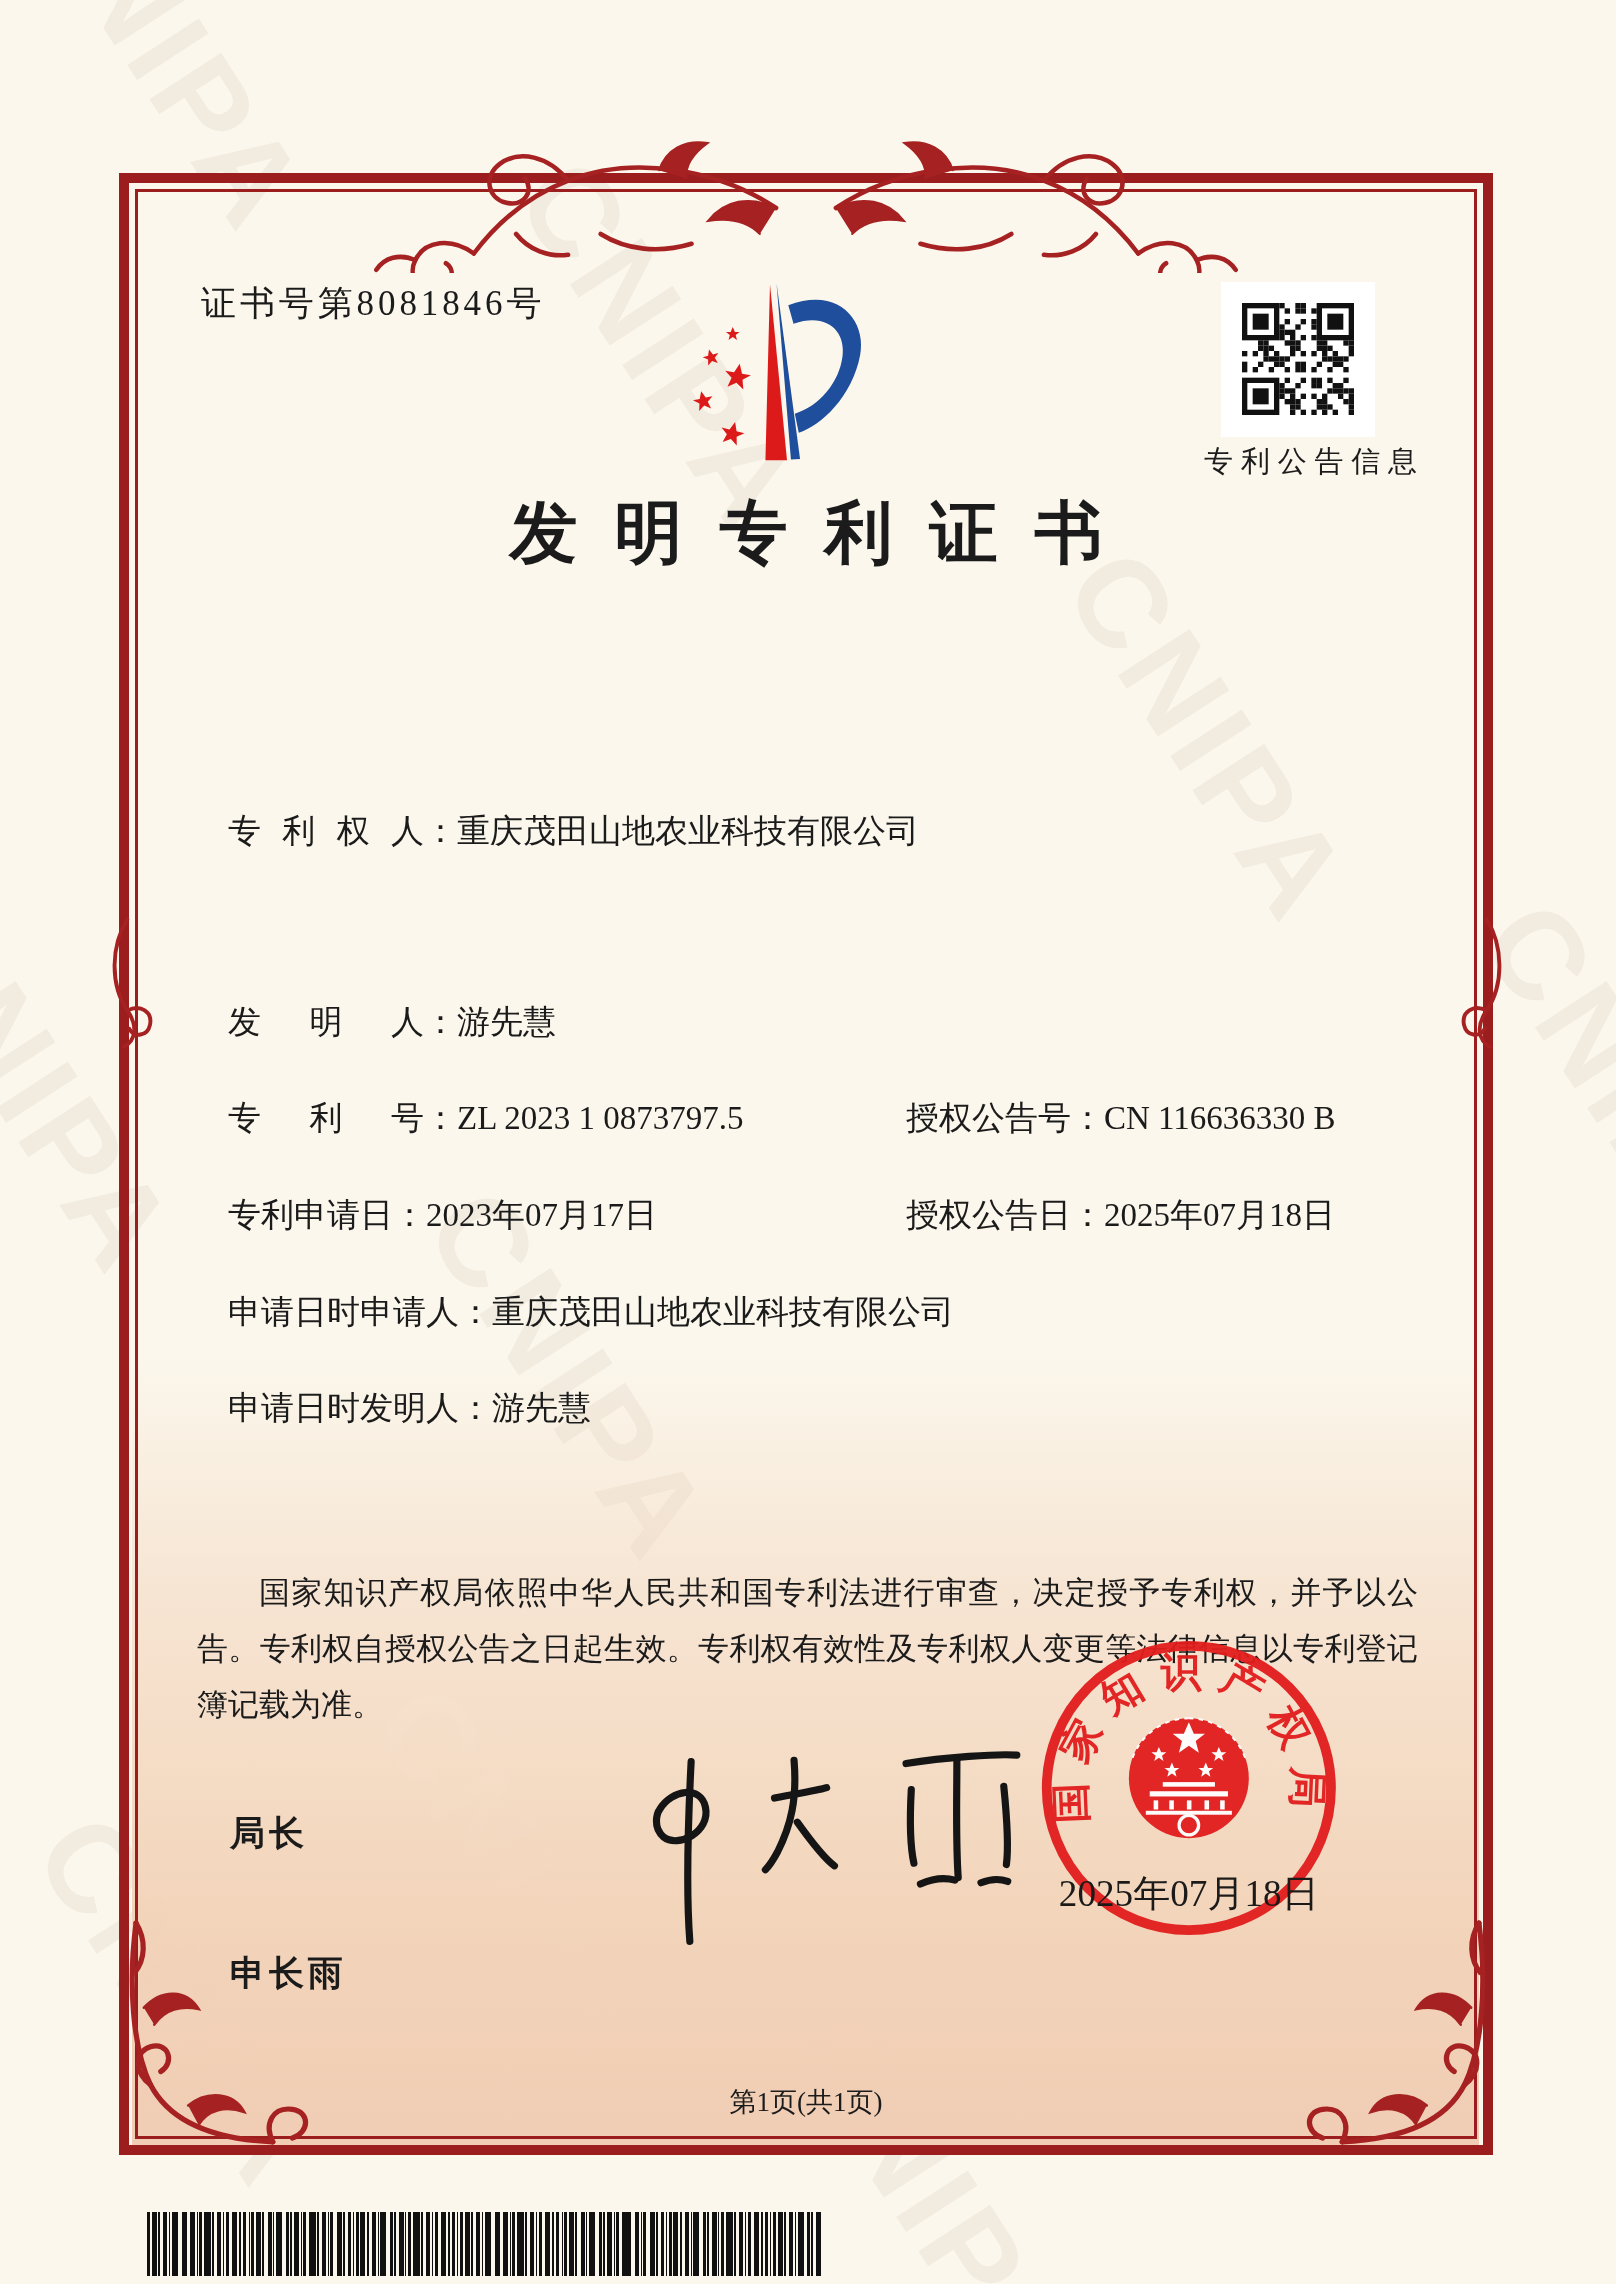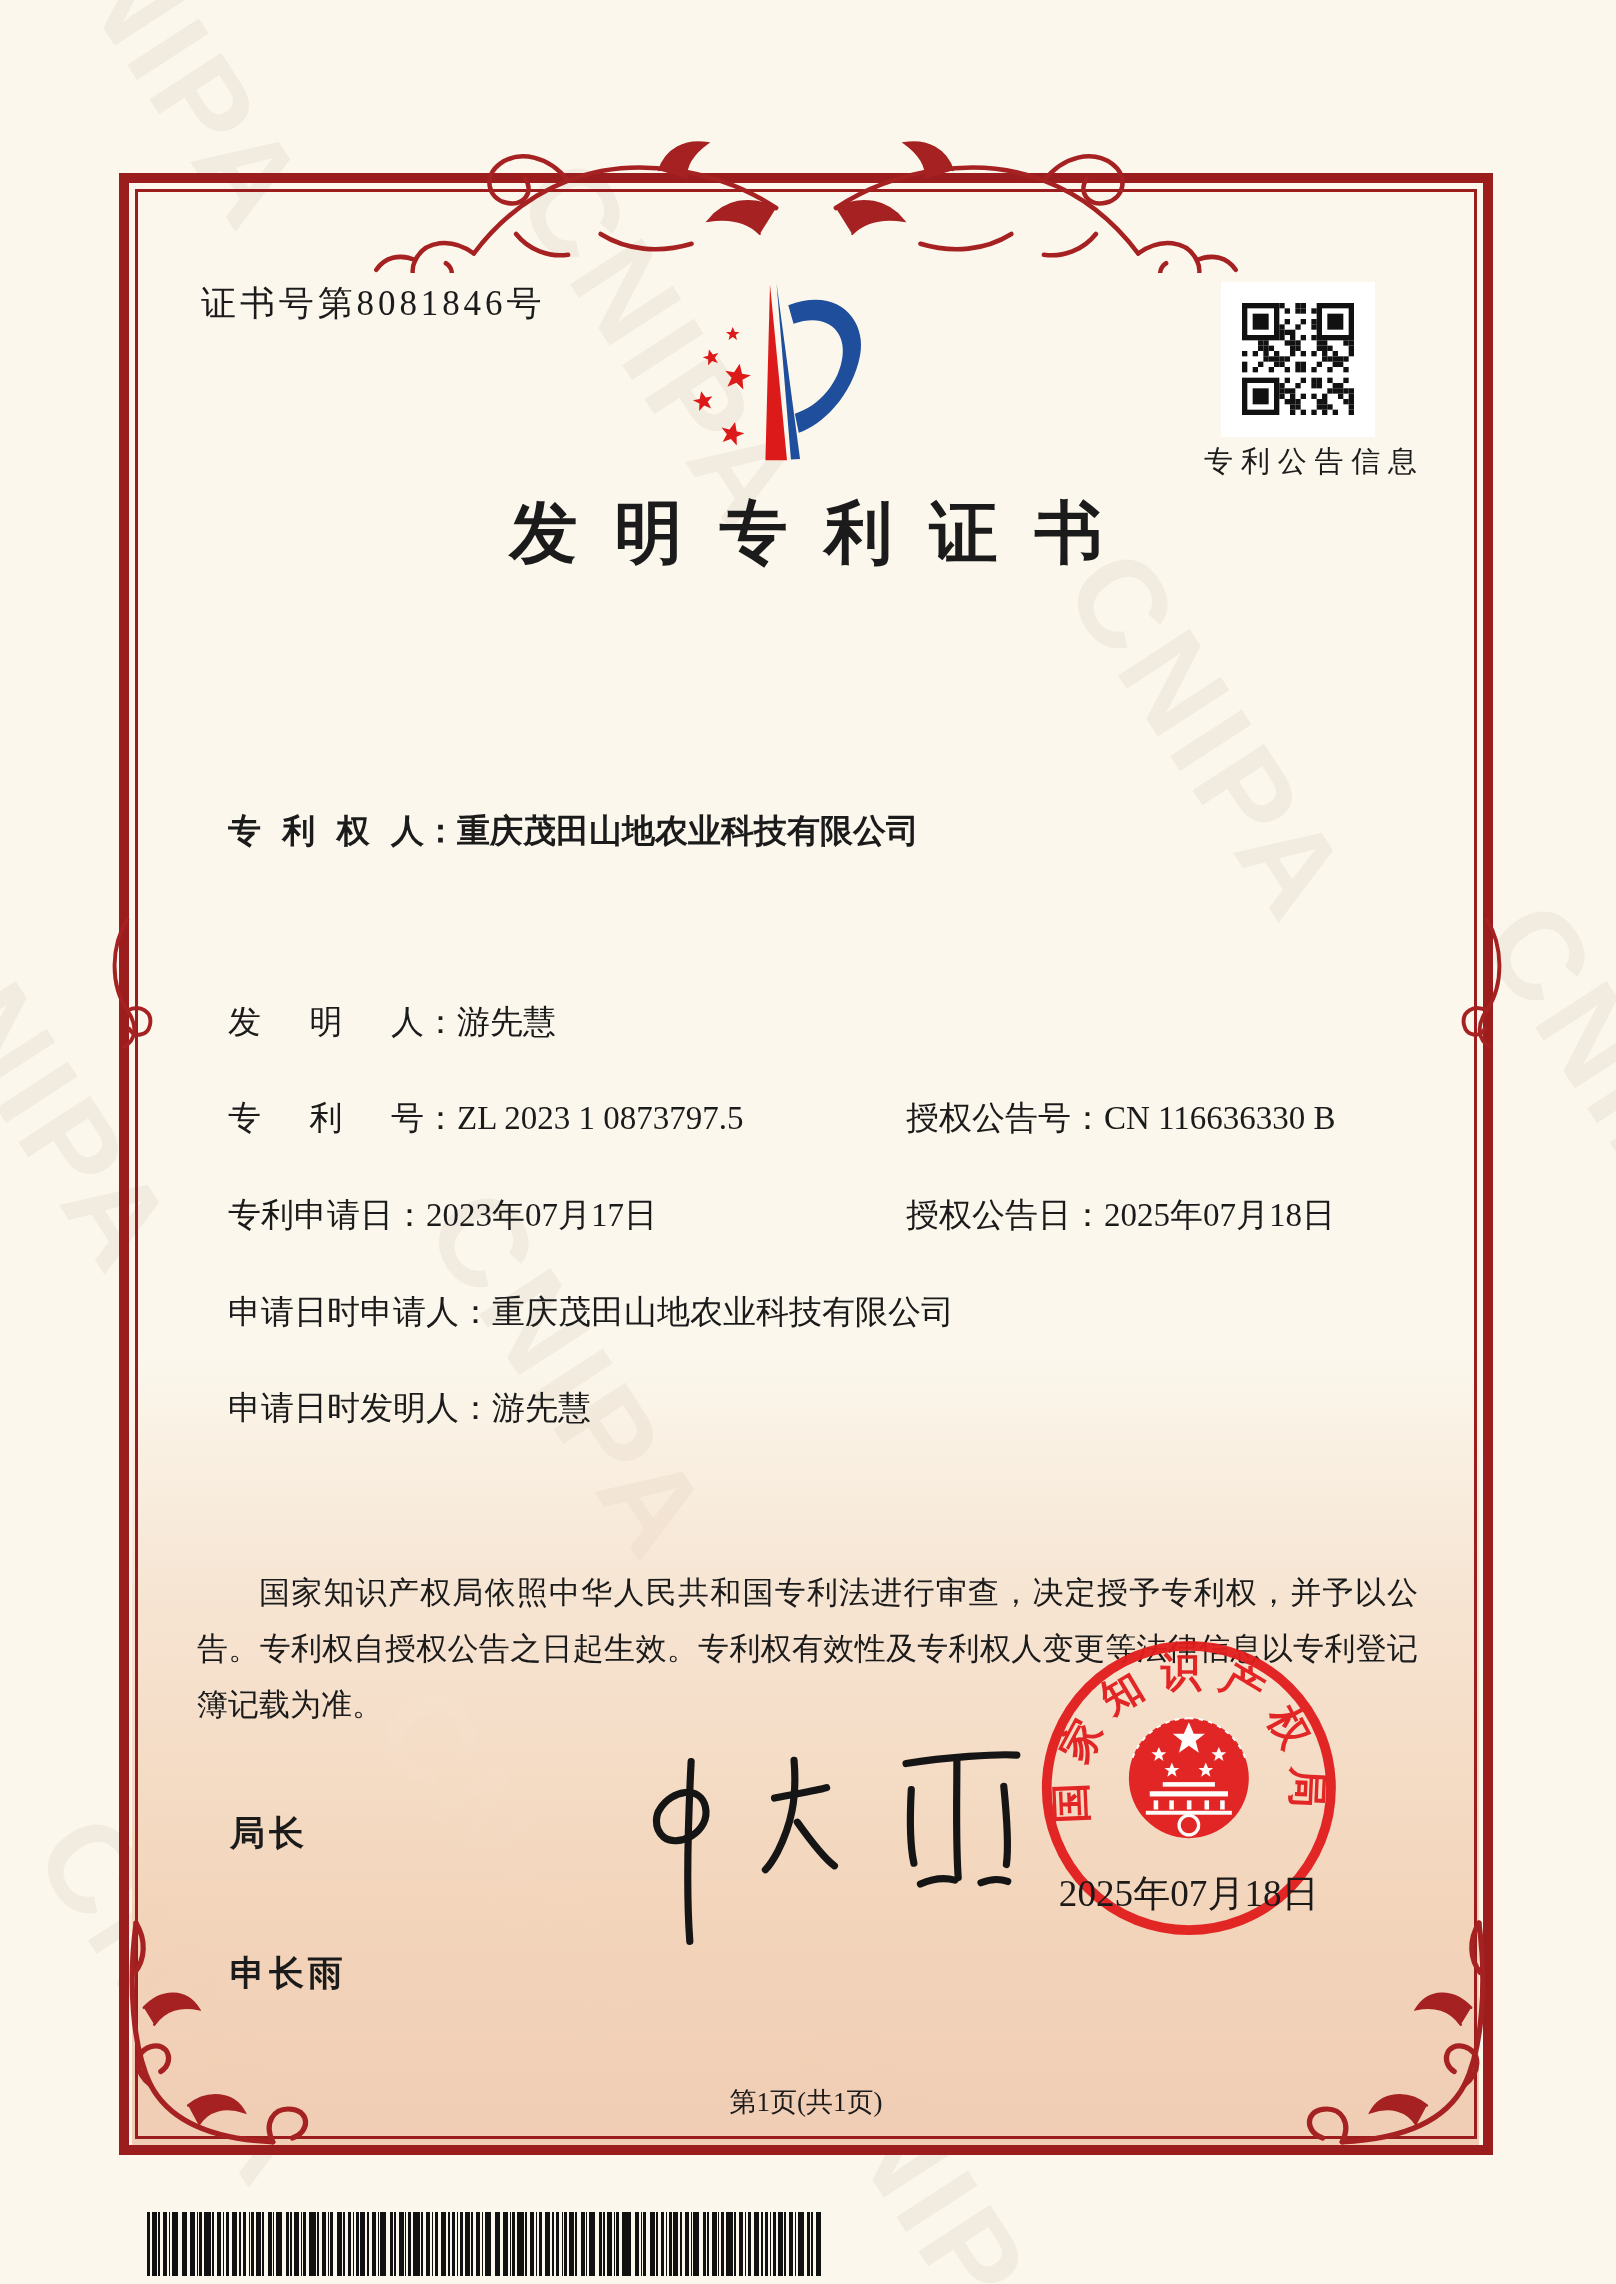--- a/index.html
+++ b/index.html
@@ -270,21 +270,21 @@
     <rect x="131.04761904761904" y="16.38095238095238" width="24.57142857142857" height="24.57142857142857" fill="#111"></rect>
         <rect x="0" y="114.66666666666666" width="57.33333333333333" height="57.33333333333333" fill="#111"></rect>
     <rect x="8.19047619047619" y="122.85714285714285" width="40.95238095238095" height="40.95238095238095" fill="#fff"></rect>
     <rect x="16.38095238095238" y="131.04761904761904" width="24.57142857142857" height="24.57142857142857" fill="#111"></rect>
       </svg>
   </div>
   <div class="qrcap">专利公告信息</div>
 
   <div class="title">发明专利证书</div>
 
-  <div class="row" style="left:228px;top:809px;font-weight:bold;">
+  <div class="row" style="left:228px;top:809px;">
     <span class="lbl4">专利权人</span><span class="colon">：</span><span>重庆茂田山地农业科技有限公司</span>
   </div>
   <div class="row" style="left:228px;top:1000px;">
     <span class="lbl4">发明人</span><span class="colon">：</span><span>游先慧</span>
   </div>
   <div class="row" style="left:228px;top:1096px;">
     <span class="lbl4">专利号</span><span class="colon">：</span><span>ZL 2023 1 0873797.5</span>
   </div>
   <div class="row" style="left:906px;top:1096px;">
     <span>授权公告号</span><span class="colon">：</span><span>CN 116636330 B</span>

